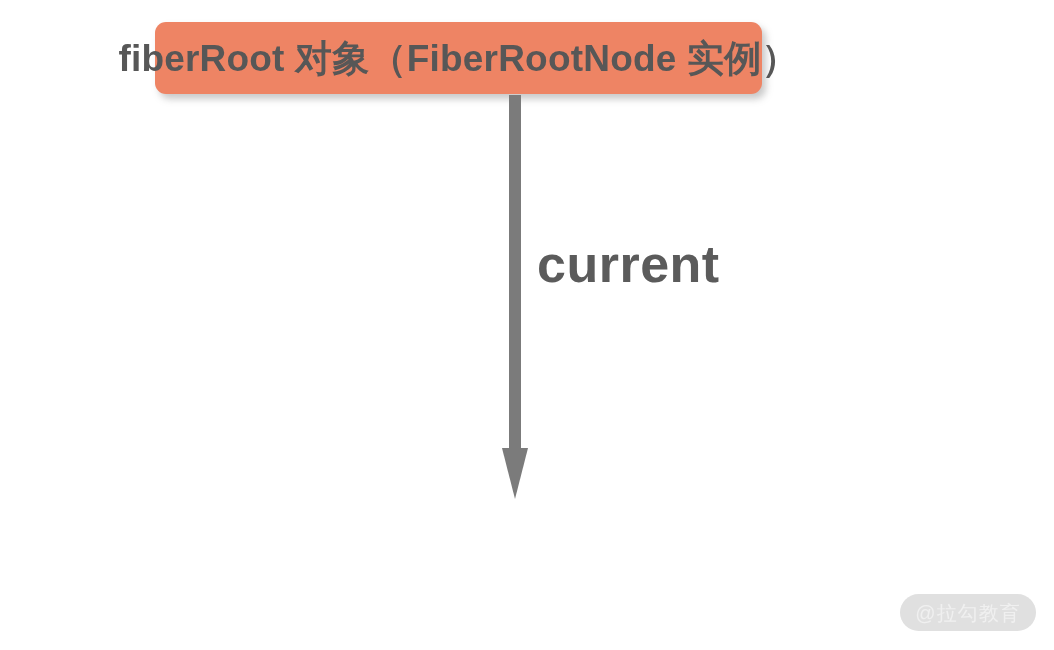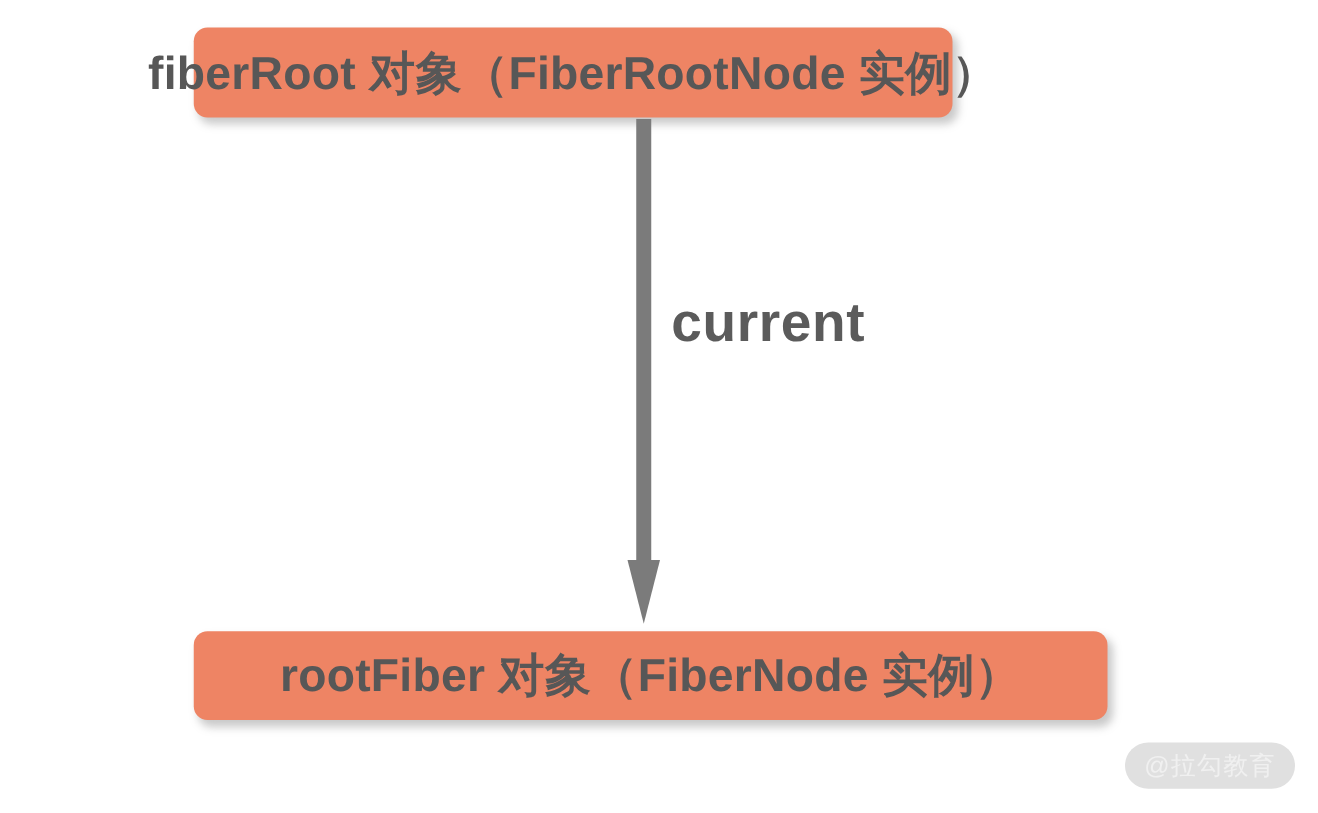--- a/index.html
+++ b/index.html
@@ -66,21 +66,21 @@
   .arrow svg {
     display: block;
     width: 30px;
     height: 406px;
   }
 
   .edge-label {
     position: absolute;
     left: 537px;
     top: 234px;
-    font-size: 44px;
+    font-size: 52px;
     font-weight: bold;
     color: #5b5b5b;
     letter-spacing: 0.5px;
     white-space: nowrap;
     user-select: none;
   }
 
   
   .watermark {
     position: absolute;
@@ -115,21 +115,18 @@
     <svg viewBox="0 0 30 406" xmlns="http://www.w3.org/2000/svg">
 
       <rect x="9" y="0" width="12" height="356" fill="#7b7b7b"></rect>
 
       <polygon points="2,353 28,353 15,404" fill="#7b7b7b"></polygon>
     </svg>
   </div>
 
   <div class="edge-label">current</div>
 
-  <div class="node" id="node-rootfiber">
-    <span class="node-label">rootFiber 对象（FiberNode 实例）</span>
-  </div>
 
   <div class="watermark">
     <span class="watermark-text">@拉勾教育</span>
   </div>
 
 </div>
 
 </body></html>

